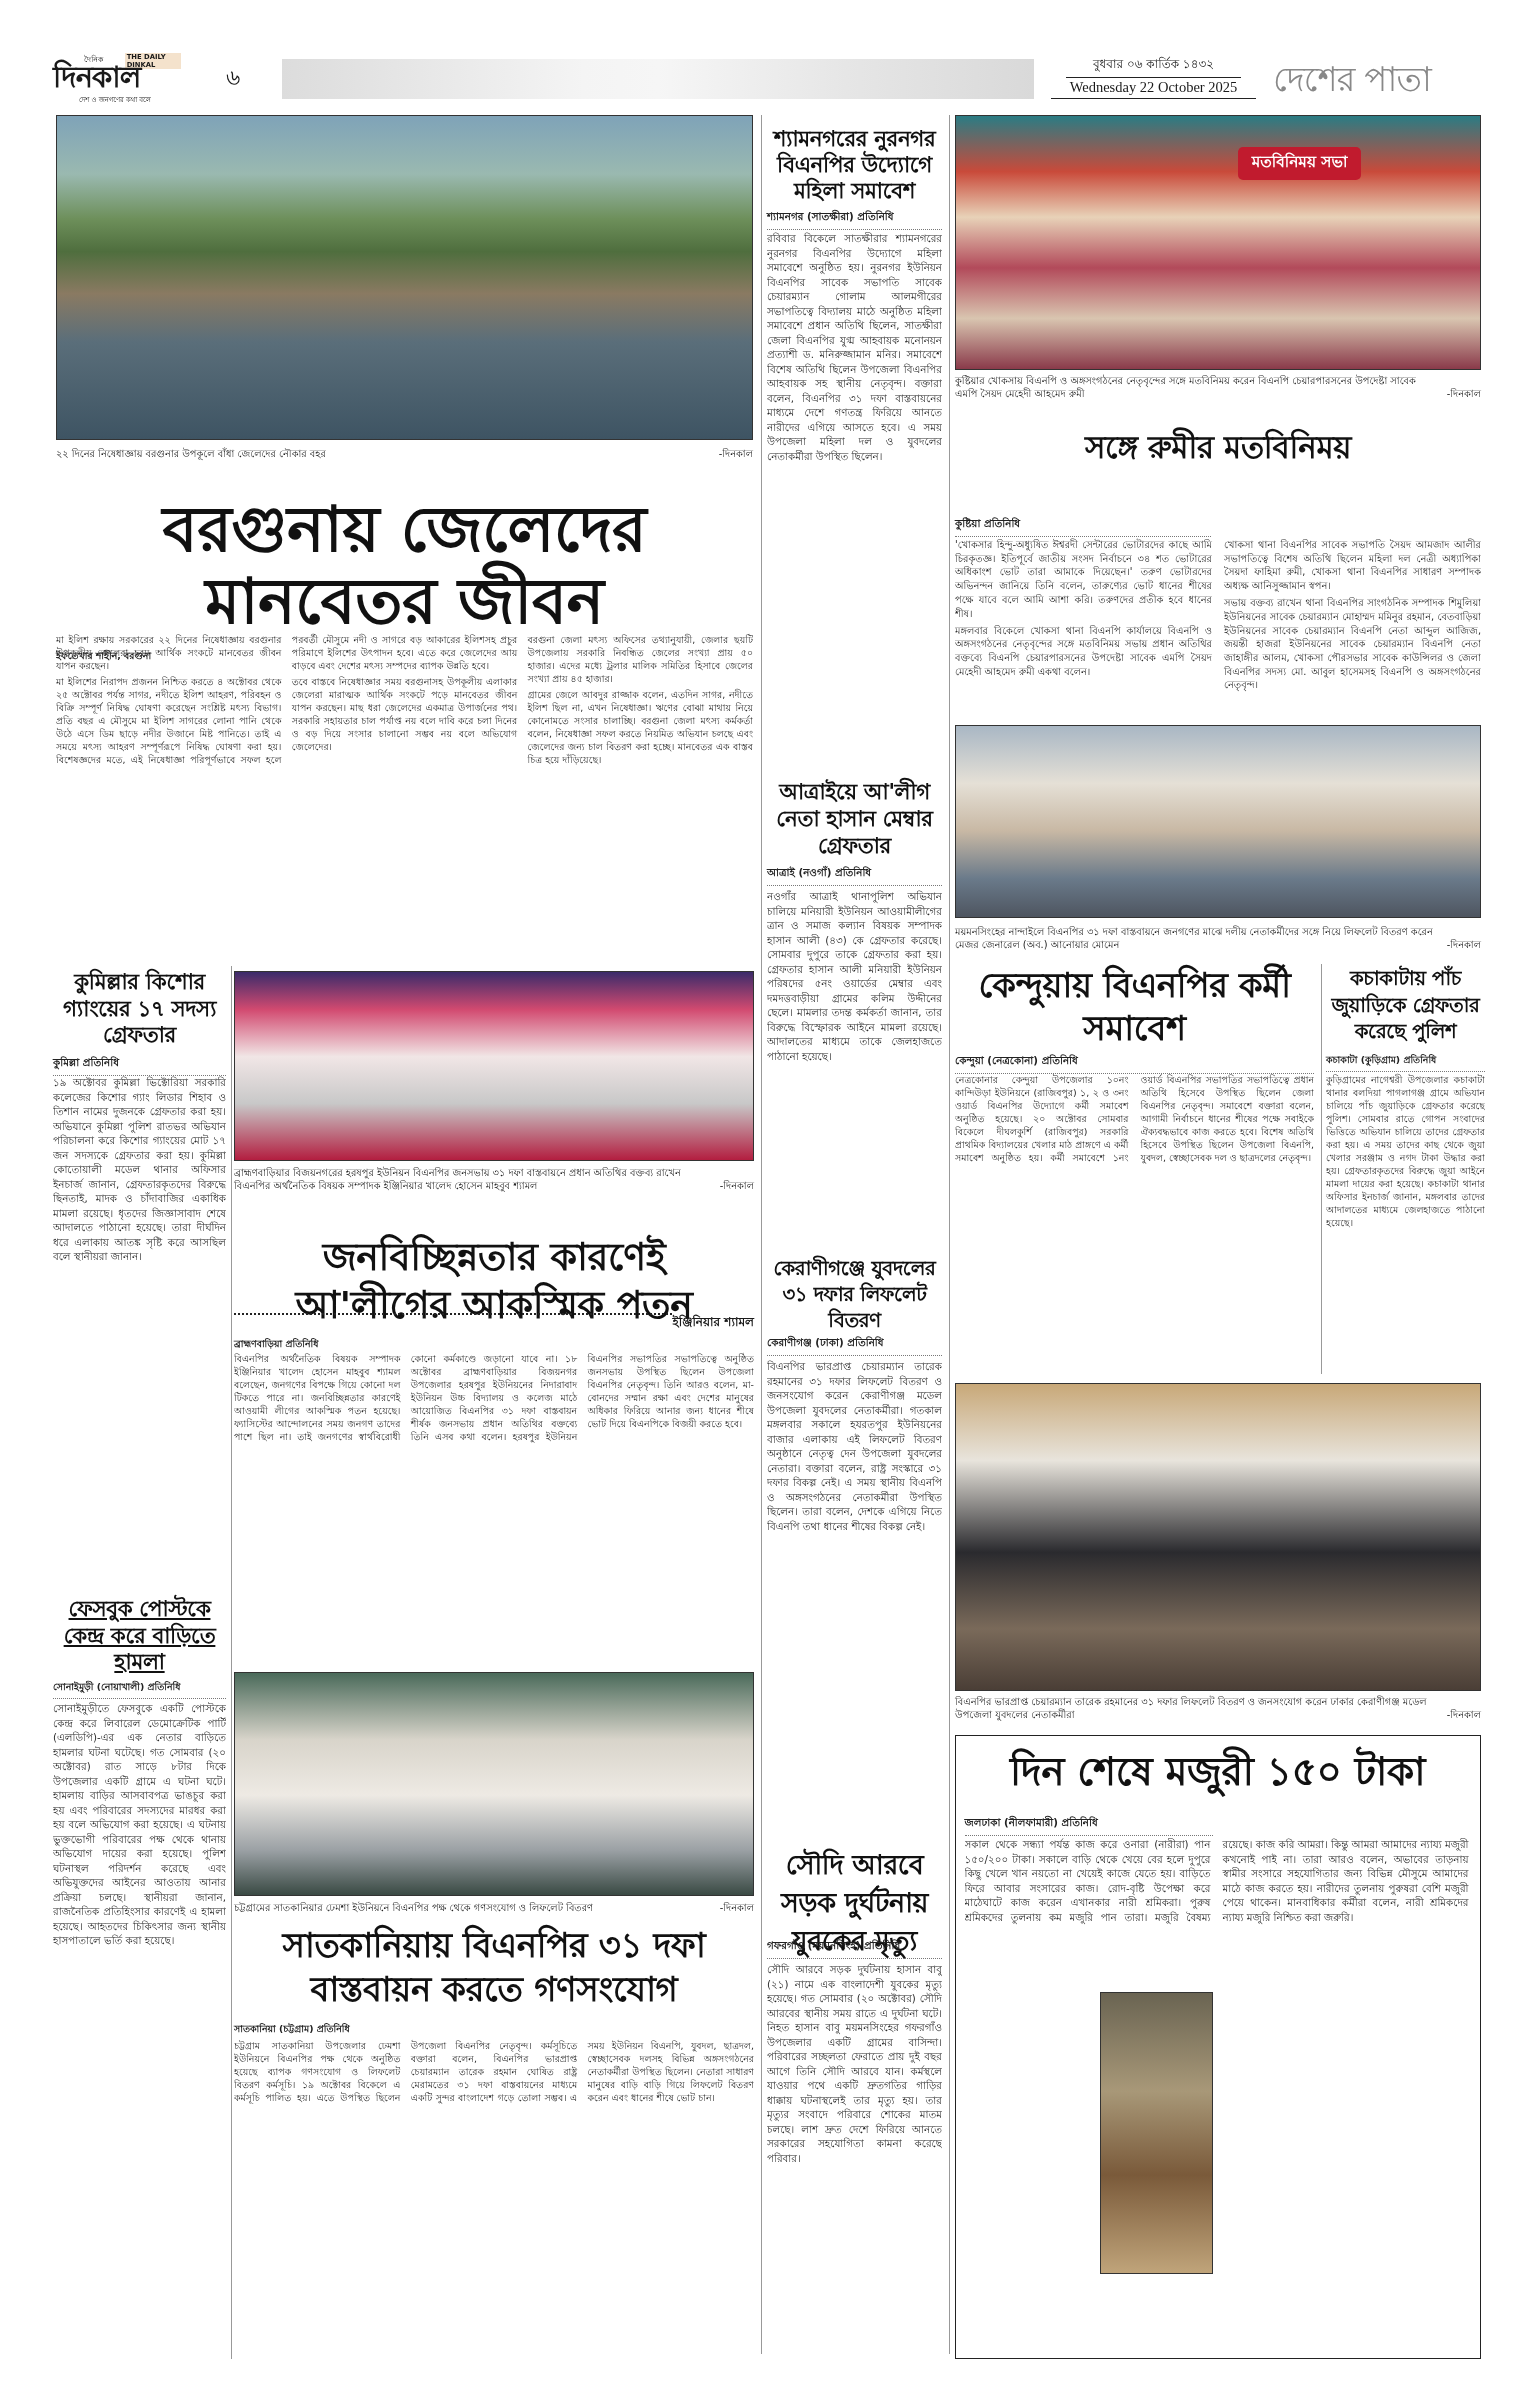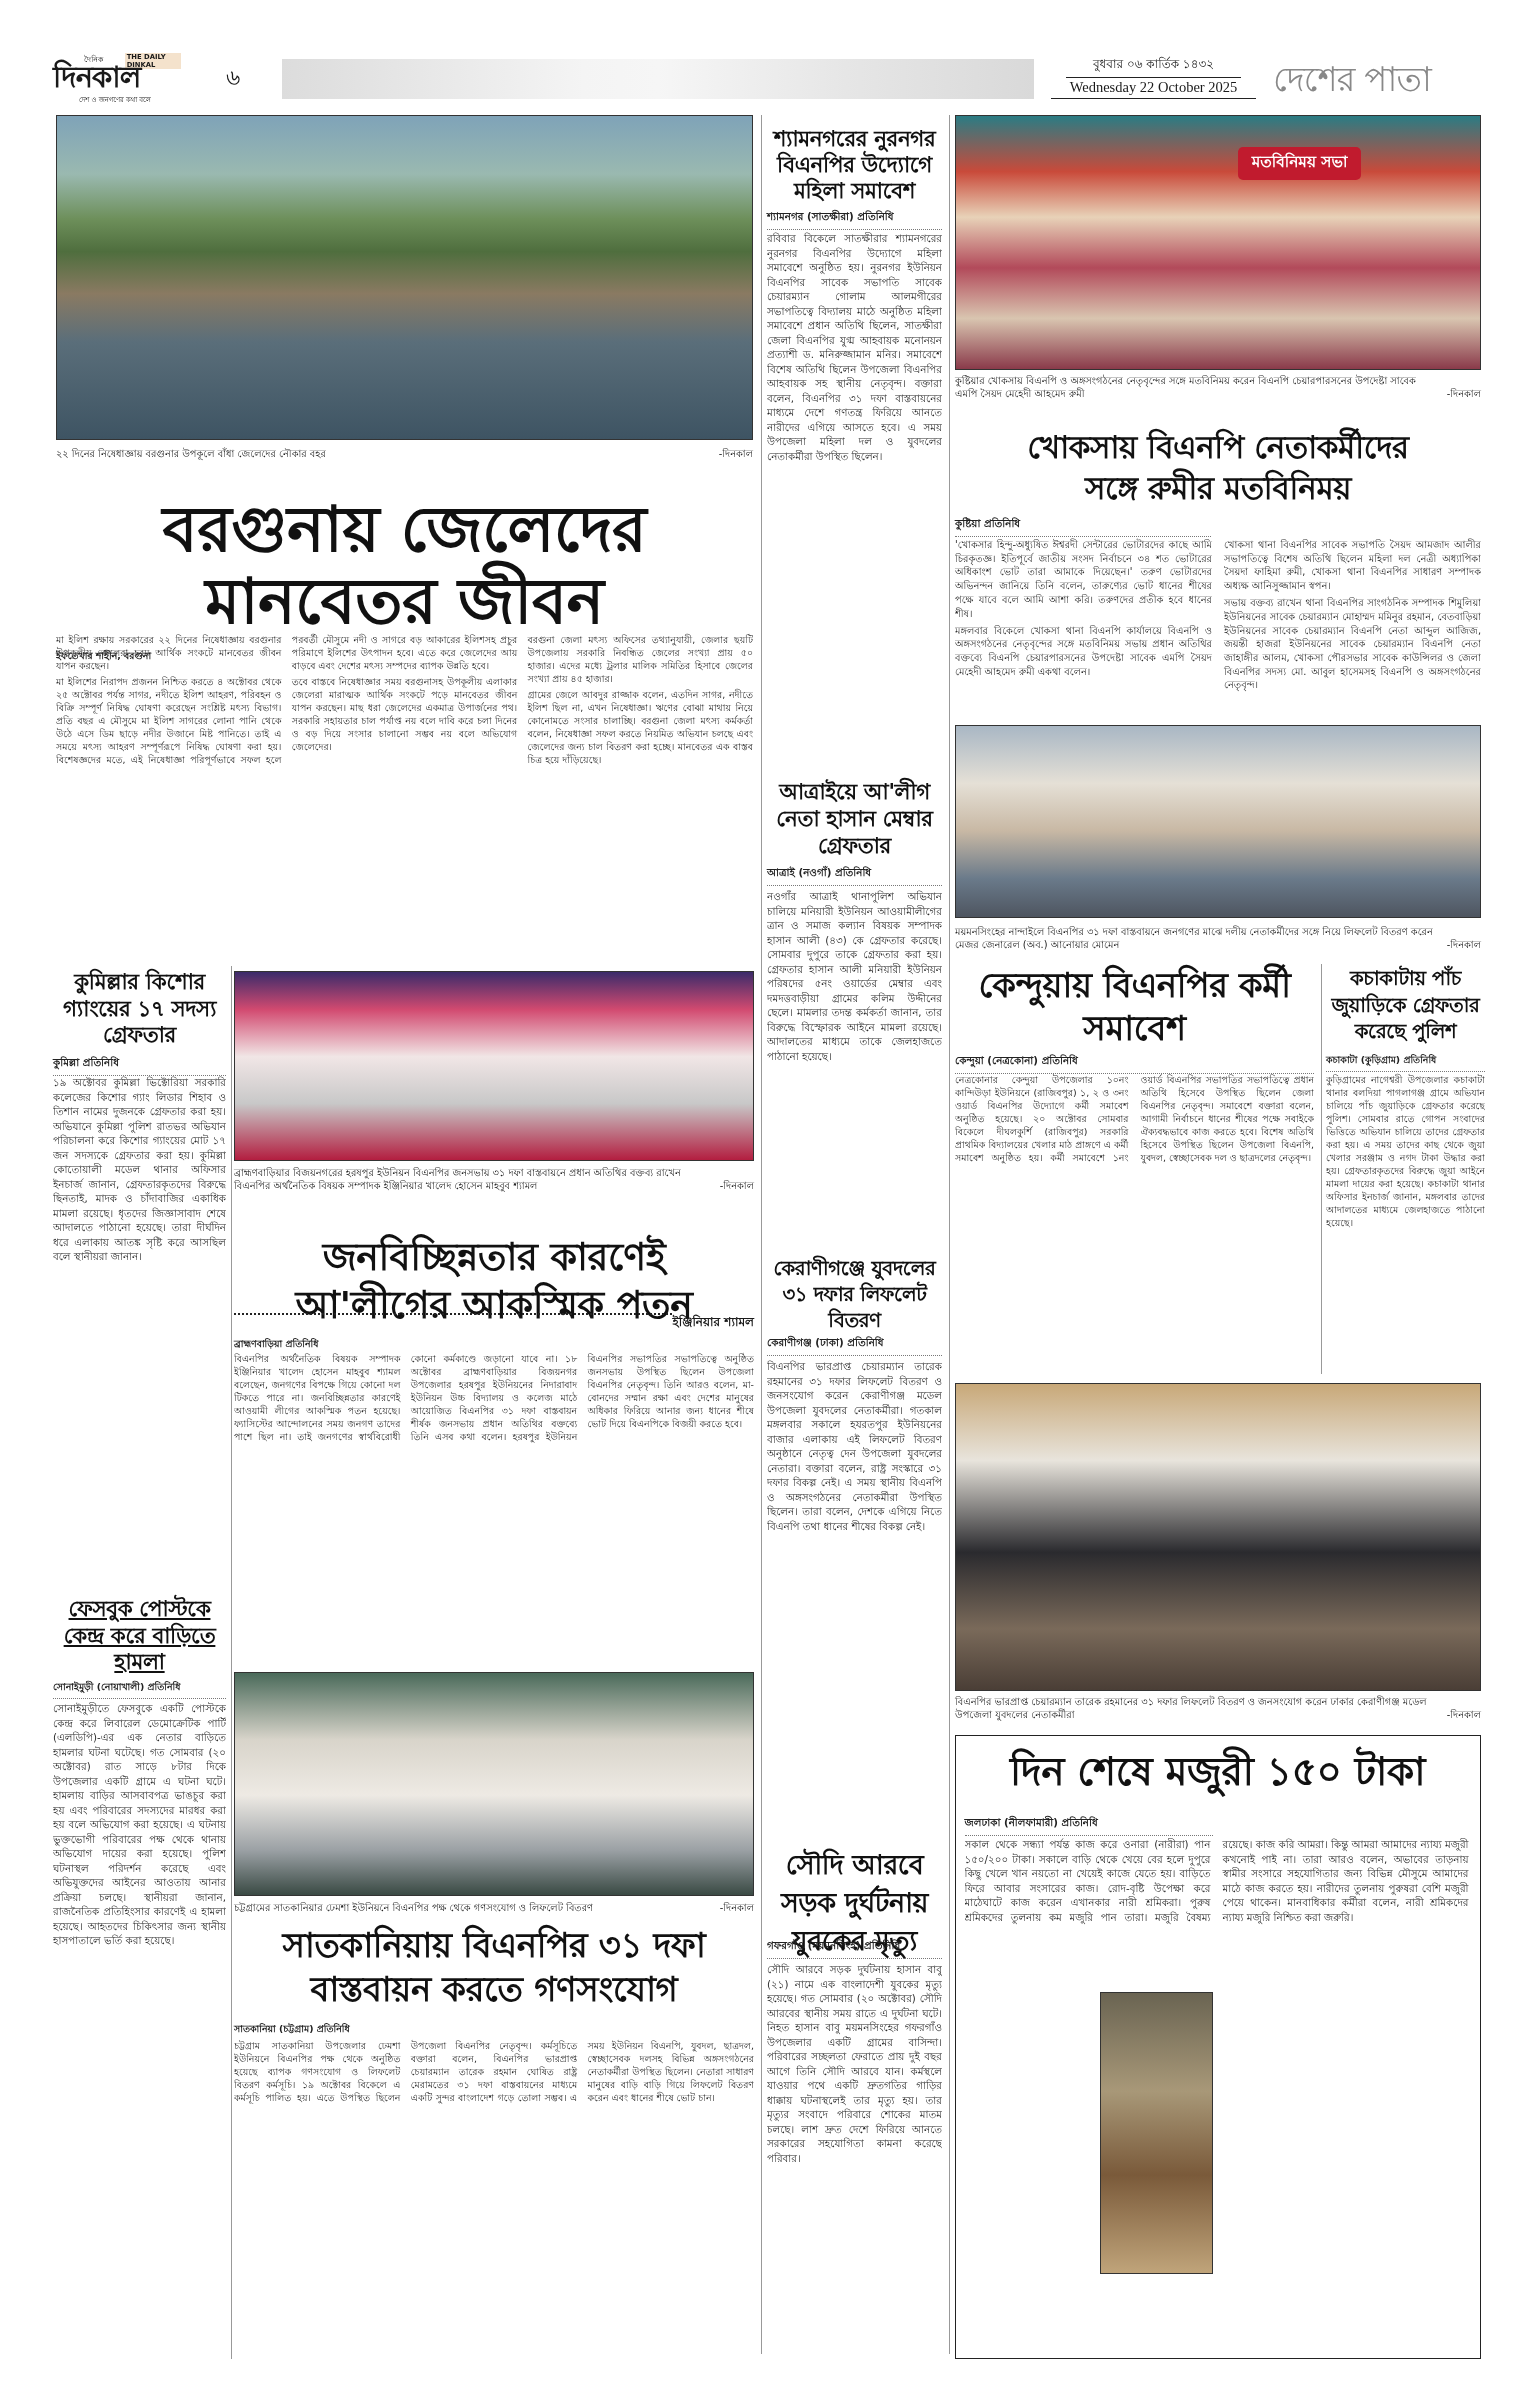--- a/index.html
+++ b/index.html
@@ -78,21 +78,20 @@
 
 <div class="rule-v" style="left:949px;top:115px;height:2239px;"></div>
 <div class="photo ph-meeting" style="left:955px;top:115px;width:526px;height:255px;">
   <span class="banner-pill" style="left:282px;top:31px;">মতবিনিময় সভা</span>
 </div>
 <div class="caption" style="left:955px;top:374px;width:526px;">
   <span>কুষ্টিয়ার খোকসায় বিএনপি ও অঙ্গসংগঠনের নেতৃবৃন্দের সঙ্গে মতবিনিময় করেন বিএনপি চেয়ারপারসনের উপদেষ্টা সাবেক এমপি সৈয়দ মেহেদী আহমেদ রুমী</span>
   <span class="credit">-দিনকাল</span>
 </div>
 <div class="headline" style="left:955px;top:427px;width:526px;font-size:31px;line-height:41px;">
-  <div>খোকসায় বিএনপি নেতাকর্মীদের</div>
   <div>সঙ্গে রুমীর মতবিনিময়</div>
 </div>
 <div class="byline" style="left:955px;top:516px;width:256px;">কুষ্টিয়া প্রতিনিধি</div>
 <div class="body cols2" style="left:955px;top:538px;width:526px;height:179px;font-size:9.8px;line-height:13.7px;">
   <p>'খোকসার হিন্দু-অধ্যুষিত ঈশ্বরদী সেন্টারের ভোটারদের কাছে আমি চিরকৃতজ্ঞ। ইতিপূর্বে জাতীয় সংসদ নির্বাচনে ৩৪ শত ভোটারের অধিকাংশ ভোট তারা আমাকে দিয়েছেন।' তরুণ ভোটারদের অভিনন্দন জানিয়ে তিনি বলেন, তারুণ্যের ভোট ধানের শীষের পক্ষে যাবে বলে আমি আশা করি। তরুণদের প্রতীক হবে ধানের শীষ।</p>
   <p>মঙ্গলবার বিকেলে খোকসা থানা বিএনপি কার্যালয়ে বিএনপি ও অঙ্গসংগঠনের নেতৃবৃন্দের সঙ্গে মতবিনিময় সভায় প্রধান অতিথির বক্তব্যে বিএনপি চেয়ারপারসনের উপদেষ্টা সাবেক এমপি সৈয়দ মেহেদী আহমেদ রুমী একথা বলেন।</p>
   <p>খোকসা থানা বিএনপির সাবেক সভাপতি সৈয়দ আমজাদ আলীর সভাপতিত্বে বিশেষ অতিথি ছিলেন মহিলা দল নেত্রী অধ্যাপিকা সৈয়দা ফাহিমা রুমী, খোকসা থানা বিএনপির সাধারণ সম্পাদক অধ্যক্ষ আনিসুজ্জামান স্বপন।</p>
   <p>সভায় বক্তব্য রাখেন থানা বিএনপির সাংগঠনিক সম্পাদক শিমুলিয়া ইউনিয়নের সাবেক চেয়ারম্যান মোহাম্মদ মমিনুর রহমান, বেতবাড়িয়া ইউনিয়নের সাবেক চেয়ারম্যান বিএনপি নেতা আব্দুল আজিজ, জয়ন্তী হাজরা ইউনিয়নের সাবেক চেয়ারম্যান বিএনপি নেতা জাহাঙ্গীর আলম, খোকসা পৌরসভার সাবেক কাউন্সিলর ও জেলা বিএনপির সদস্য মো. আবুল হাসেমসহ বিএনপি ও অঙ্গসংগঠনের নেতৃবৃন্দ।</p>
 </div>
 

